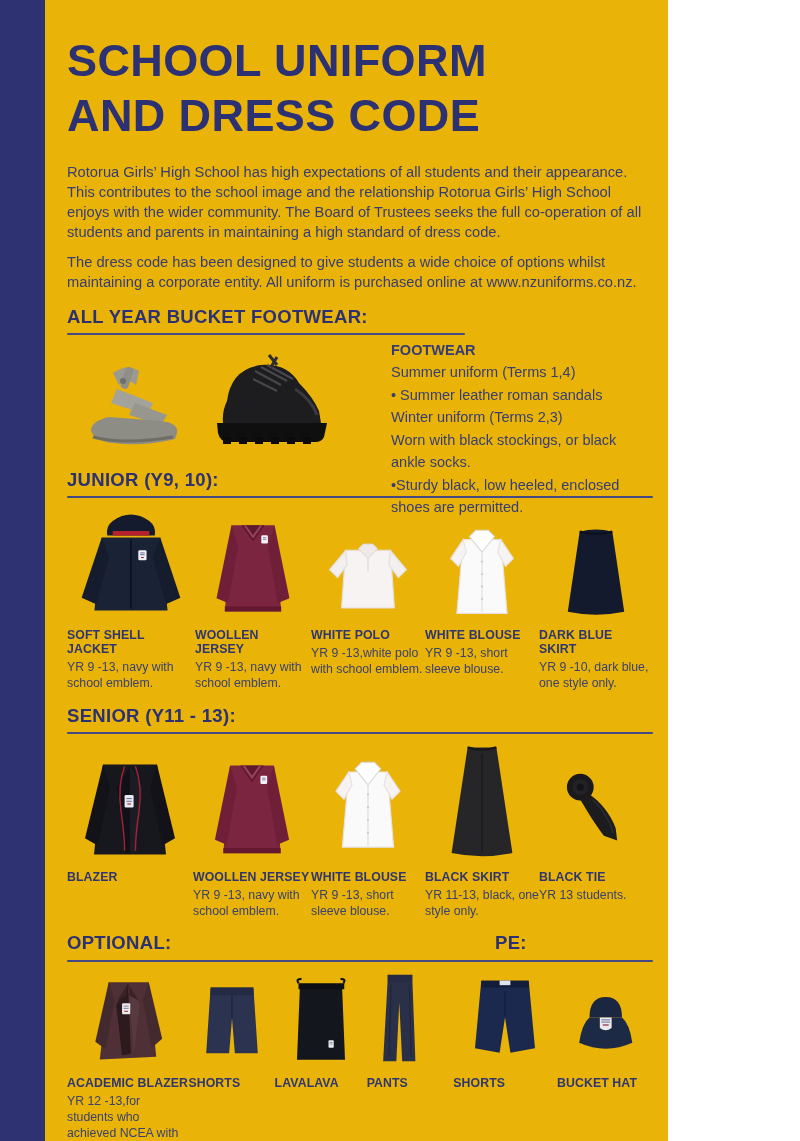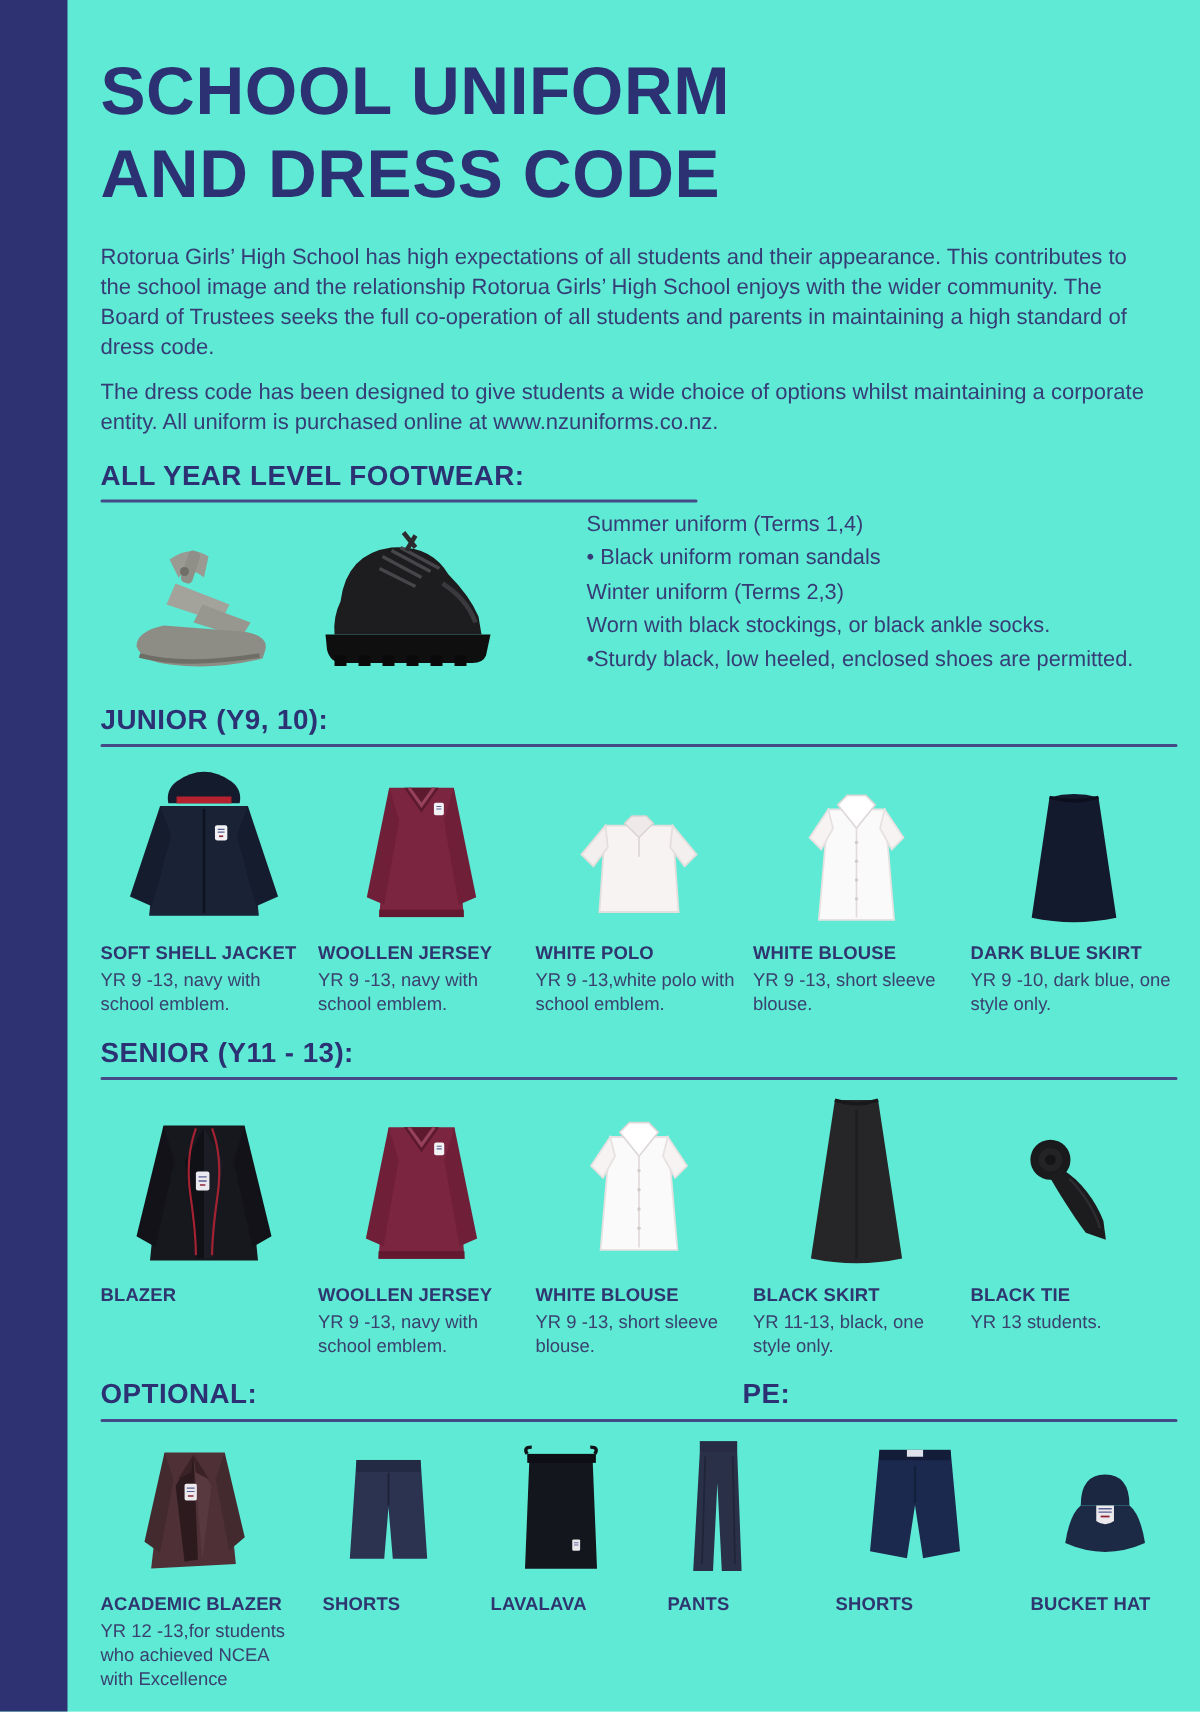--- a/index.html
+++ b/index.html
@@ -4,21 +4,21 @@
 <style>
   * { box-sizing: border-box; margin: 0; padding: 0; }
   html,body { background:#ffffff; }
   body {
     font-family: "Liberation Sans", sans-serif;
     width: 800px; height: 1141px;
     position: relative;
     overflow: hidden;
     color:#363d76;
   }
-  .page { width:800px; height:1141px; position:relative; background:#5eead4; }
+  .page { width:668px; height:1141px; position:relative; background:#eab308; }
   .accent-bar {
     position:absolute; left:0; top:0; width:45px; height:1141px;
     background:#2e3273;
   }
   .content {
     position:absolute; left:45px; top:0; right:0; bottom:0;
     padding:34px 15px 0 22px;
   }
   .page-title {
     font-size:45px; font-weight:700; color:#2c3173;
@@ -69,21 +69,21 @@
   <div class="accent-bar"></div>
 
   <div class="content">
 
     <h1 class="page-title"><span>SCHOOL UNIFORM</span><br><span>AND DRESS CODE</span></h1>
 
     <p class="intro">Rotorua Girls’ High School has high expectations of all students and their appearance. This contributes to the school image and the relationship Rotorua Girls’ High School enjoys with the wider community. The Board of Trustees seeks the full co-operation of all students and parents in maintaining a high standard of dress code.</p>
     <p class="intro"><span>The dress code has been designed to give students a wide choice of options whilst maintaining a corporate entity. All uniform is purchased online at </span><span>www.nzuniforms.co.nz</span><span>.</span></p>
 
     <section class="sec sec-footwear">
-      <h2 class="section-head">ALL YEAR LEVEL FOOTWEAR:</h2>
+      <h2 class="section-head">ALL YEAR BUCKET FOOTWEAR:</h2>
       <div class="rule short"></div>
       <div class="footwear-row">
         <div class="sandal-wrap">
           <svg width="104" height="88" viewBox="0 0 104 88">
             <path d="M30 14 Q44 4 56 12 L53 26 Q44 18 36 26 Z" fill="#9a9a93"></path>
             <rect x="40" y="8" width="8" height="22" rx="3" fill="#8f8f88" transform="rotate(18 44 19)"></rect>
             <circle cx="40" cy="22" r="3" fill="#6f6f68"></circle>
             <path d="M34 30 L70 44 L64 56 L28 44 Z" fill="#a3a39b"></path>
             <path d="M52 44 L84 56 L78 66 L46 56 Z" fill="#97978f"></path>
             <path d="M8 72 Q8 62 26 58 L78 62 Q96 64 94 74 L92 80 Q60 88 30 84 Q12 82 8 72 Z" fill="#8d8d85"></path>
@@ -99,22 +99,23 @@
             <path d="M20 74 L130 74 L127 88 Q125 93 118 93 L32 93 Q23 93 21 84 Z" fill="#0f0f10"></path>
             <rect x="26" y="88" width="8" height="7" fill="#0a0a0b"></rect>
               <rect x="42" y="88" width="8" height="7" fill="#0a0a0b"></rect>
             <rect x="58" y="88" width="8" height="7" fill="#0a0a0b"></rect>
               <rect x="74" y="88" width="8" height="7" fill="#0a0a0b"></rect>
             <rect x="90" y="88" width="8" height="7" fill="#0a0a0b"></rect>
               <rect x="106" y="88" width="8" height="7" fill="#0a0a0b"></rect>
           </svg>
         </div>
         <div class="footwear-text">
+          <div class="fw-head">FOOTWEAR</div>
           <div>Summer uniform (Terms 1,4)</div>
-          <div>• Black uniform roman sandals</div>
+          <div>• Summer leather roman sandals</div>
           <div>Winter uniform (Terms 2,3)</div>
           <div>Worn with black stockings, or black ankle socks.</div>
           <div>•Sturdy black, low heeled, enclosed shoes are permitted.</div>
         </div>
       </div>
     </section>
 
     <section class="sec">
       <h2 class="section-head">JUNIOR (Y9, 10):</h2>
       <div class="rule"></div>

